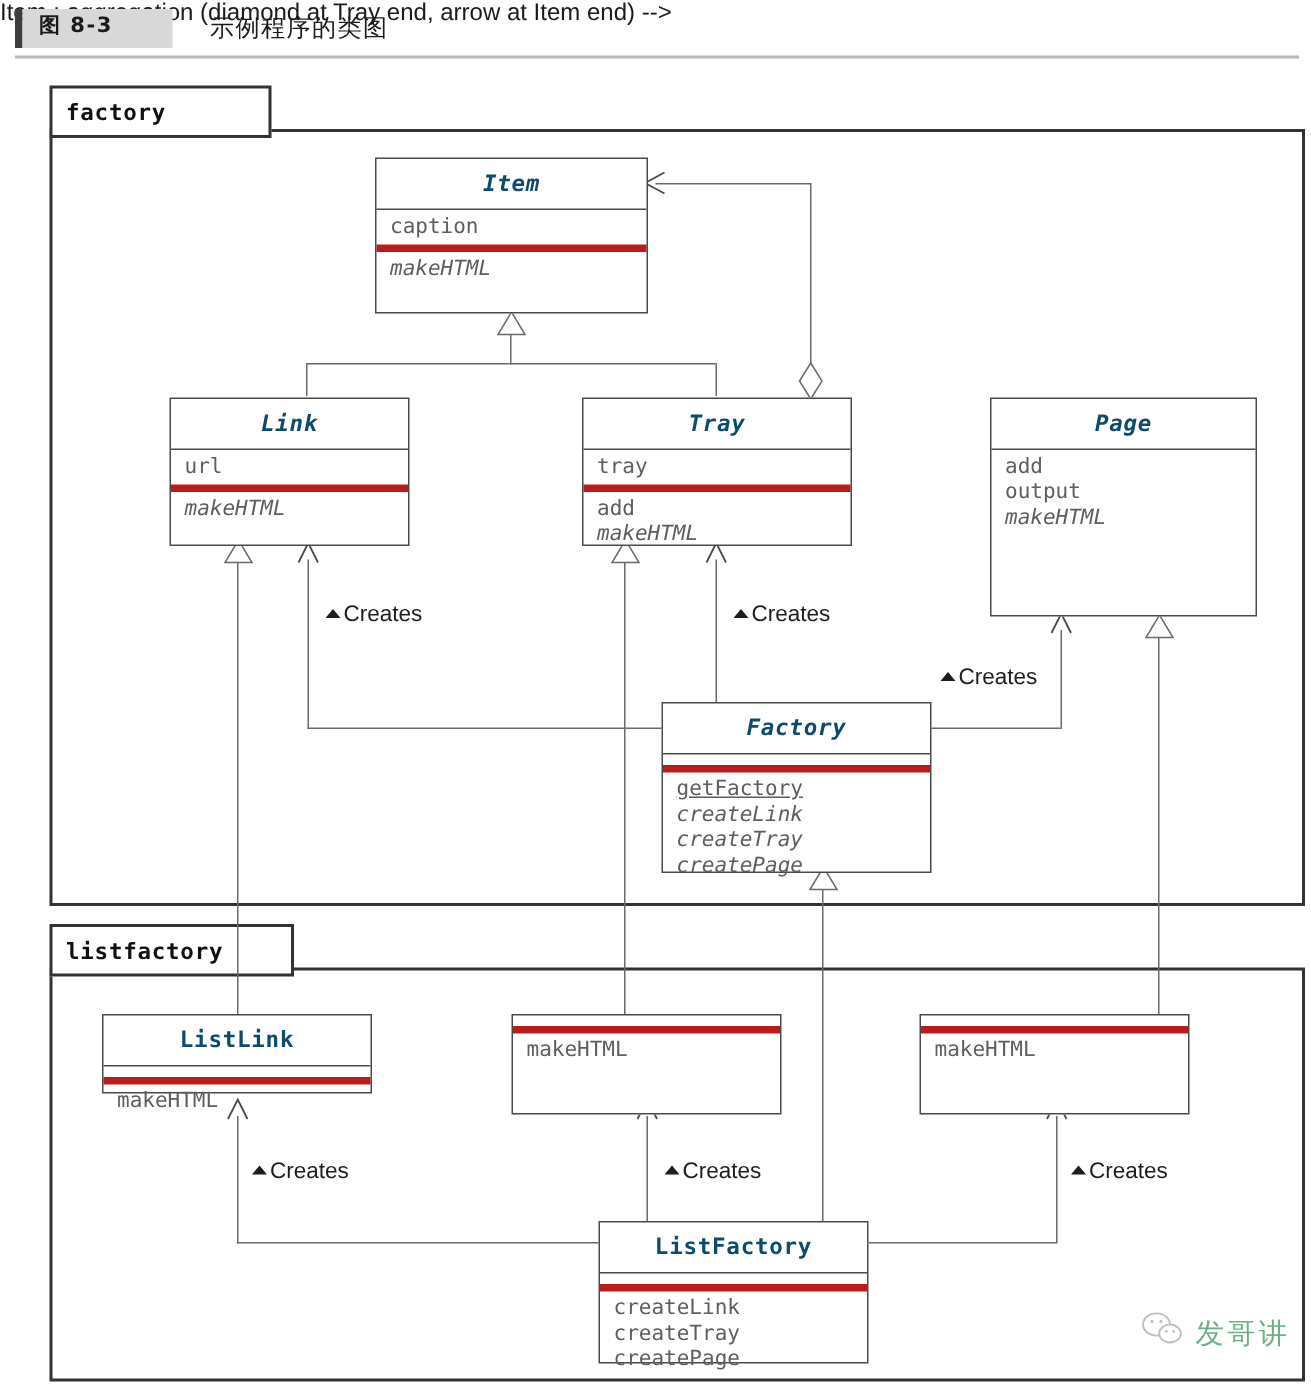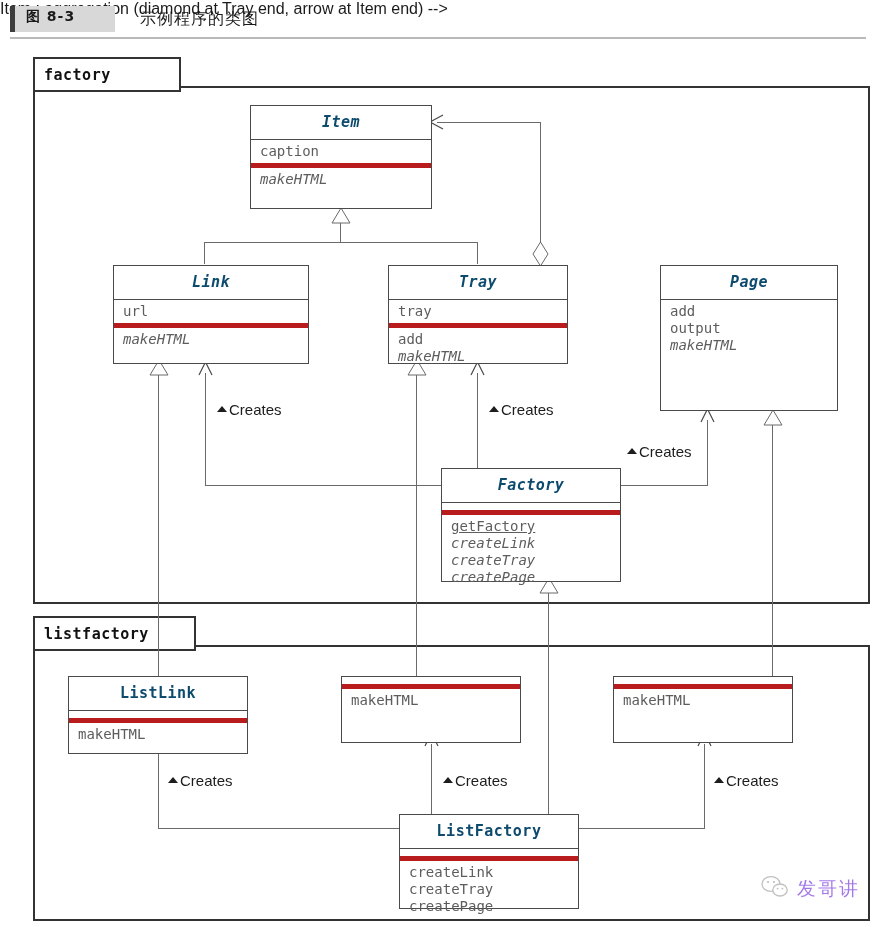--- a/index.html
+++ b/index.html
@@ -53,21 +53,21 @@
 
   
   .creates{position:absolute;z-index:6;font-size:15px;color:#1d1d1d;white-space:nowrap;
       font-family:"Liberation Sans", sans-serif;display:flex;align-items:center;gap:2px;}
   .creates .mk{width:0;height:0;border-left:5px solid transparent;border-right:5px solid transparent;
       border-bottom:6px solid #1d1d1d;display:inline-block;margin-bottom:2px;}
 
   
   #watermark{position:absolute;right:14px;bottom:24px;display:flex;align-items:center;gap:7px;
       opacity:.62;z-index:20;}
-  #watermark .wtext{font-family:"DejaVu Sans", sans-serif;font-size:19px;color:#6d28d9;letter-spacing:2px;}
+  #watermark .wtext{font-family:"DejaVu Sans", sans-serif;font-size:19px;color:#15803d;letter-spacing:2px;}
 </style>
 </head>
 <body>
 
 
 
 
 <div id="fig-header">
   <div class="bar"></div>
   <div class="tint"></div>
@@ -230,21 +230,21 @@
   <div class="name abstract">Item</div>
   <div class="comp">
     <div class="m">caption</div>
   </div>
   <div class="comp">
     <div class="m italic">makeHTML</div>
   </div>
 </div>
 
 
-<div class="cls" style="left:113px;top:265px;width:196px;height:99px;">
+<div class="cls" style="left:113px;top:265px;width:160px;height:99px;">
   <div class="name abstract">Link</div>
   <div class="comp">
     <div class="m">url</div>
   </div>
   <div class="comp">
     <div class="m italic">makeHTML</div>
   </div>
 </div>
 
 
@@ -275,21 +275,21 @@
   <div class="comp empty"></div>
   <div class="comp">
     <div class="m static">getFactory</div>
     <div class="m italic">createLink</div>
     <div class="m italic">createTray</div>
     <div class="m italic">createPage</div>
   </div>
 </div>
 
 
-<div class="cls" style="left:68px;top:676px;width:180px;height:78px;">
+<div class="cls" style="left:68px;top:676px;width:180px;height:53px;">
   <div class="name">ListLink</div>
   <div class="comp empty"></div>
   <div class="comp">
     <div class="m">makeHTML</div>
   </div>
 </div>
 
 
 <div class="cls" style="left:341px;top:676px;width:180px;height:67px;">
   <div class="comp empty"></div>

